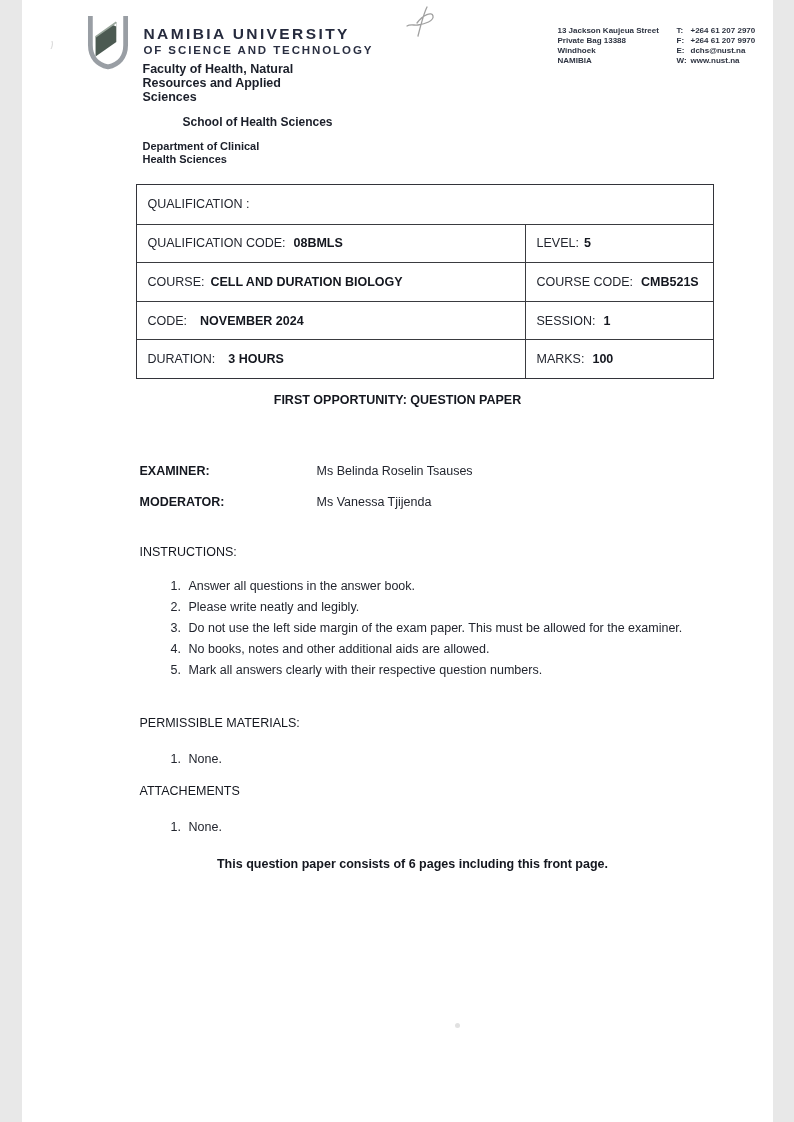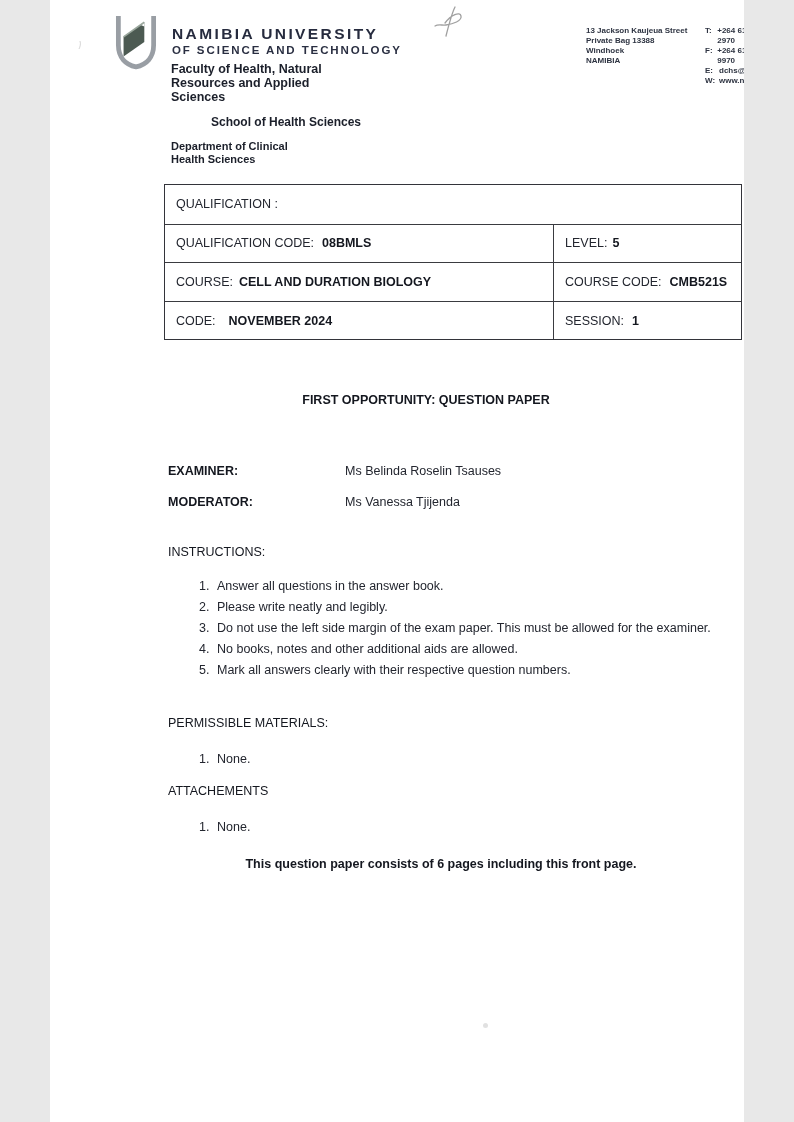--- a/index.html
+++ b/index.html
@@ -1,18 +1,18 @@
 <!DOCTYPE html>
 <html><head>
 <meta charset="utf-8">
 <style>
   html,body{margin:0;padding:0;background:#e8e8e8;}
   .page{
     position:relative;
-    width:694px;height:1122px;
+    width:751px;height:1122px;
     margin:0 auto;
     background:#ffffff;
     font-family:"Liberation Sans", sans-serif;
     color:#20242e;
     overflow:hidden;
   }
   .abs{position:absolute;}
 
   
   .logo{left:60px;top:14px;width:52px;height:56px;}
@@ -145,20 +145,30 @@
     <div class="trow">
       <div class="tcell tcell-left">
         <span class="tlabel">CODE:</span>
         <span class="tvalue tvalue-wide">NOVEMBER 2024</span>
       </div>
       <div class="tcell tcell-right">
         <span class="tlabel">SESSION:</span>
         <span class="tvalue">1</span>
       </div>
     </div>
+    <div class="trow">
+      <div class="tcell tcell-left">
+        <span class="tlabel">DURATION:</span>
+        <span class="tvalue tvalue-wide">3 HOURS</span>
+      </div>
+      <div class="tcell tcell-right">
+        <span class="tlabel">MARKS:</span>
+        <span class="tvalue">100</span>
+      </div>
+    </div>
   </div>
 
   <div class="abs opportunity">FIRST OPPORTUNITY: QUESTION PAPER</div>
 
   <div class="abs p-label examiner-label">EXAMINER:</div>
   <div class="abs p-value examiner-name">Ms Belinda Roselin Tsauses</div>
   <div class="abs p-label moderator-label">MODERATOR:</div>
   <div class="abs p-value moderator-name">Ms Vanessa Tjijenda</div>
 
   <div class="abs sec-title instructions-title">INSTRUCTIONS:</div>

